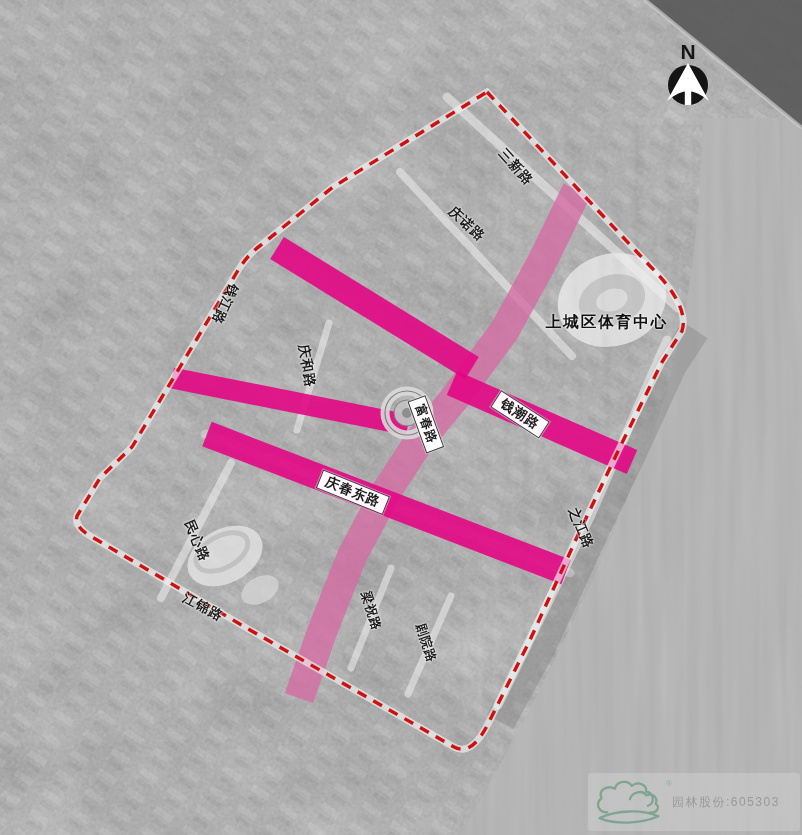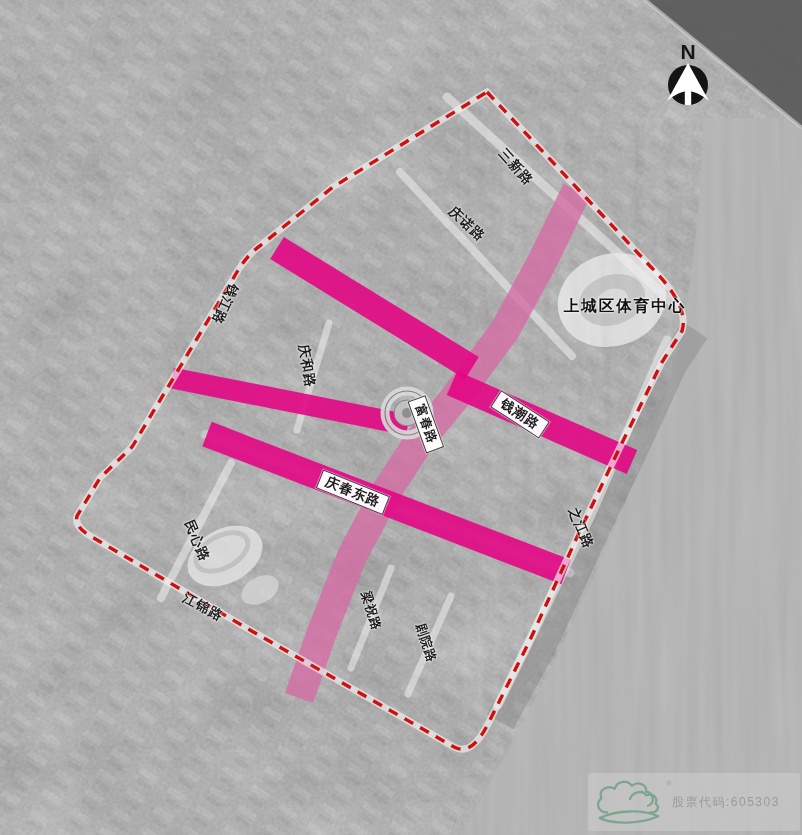--- a/index.html
+++ b/index.html
@@ -131,21 +131,21 @@
 
     <g>
       <circle cx="688" cy="85" r="20" fill="#141414"></circle>
       <path d="M688,63 L709,101 Q697,91 688,91 Q679,91 667,101 Z" fill="#ffffff"></path>
       <rect x="684.8" y="91" width="6.4" height="14" fill="#ffffff"></rect>
     </g>
   </svg>
 
   <div class="north-n" style="left:688px;top:51px;">N</div>
 
-  <div class="lbl big" style="left:607px;top:306px;margin-left:18px;">上城区体育中心</div>
+  <div class="lbl big" style="left:607px;top:322px;">上城区体育中心</div>
 
   <div class="lbl" style="left:516px;top:167px;--r:48deg;">三新路</div>
   <div class="lbl" style="left:467px;top:224px;--r:42deg;">庆诺路</div>
   <div class="lbl" style="left:225px;top:304px;--r:115deg;">钱江路</div>
   <div class="lbl" style="left:307px;top:366px;--r:80deg;">庆和路</div>
   <div class="lbl boxed" style="left:520px;top:414px;--r:33deg;">钱潮路</div>
   <div class="lbl boxed small" style="left:426px;top:424px;--r:70deg;">富春路</div>
   <div class="lbl boxed" style="left:353px;top:492px;--r:22deg;">庆春东路</div>
   <div class="lbl" style="left:197px;top:541px;--r:67deg;">民心路</div>
   <div class="lbl" style="left:203px;top:607px;--r:28deg;">江锦路</div>
@@ -156,17 +156,17 @@
   <div class="logo">
     <svg width="74" height="50" viewBox="0 0 78 52">
       <g fill="none" stroke="#7da58f" stroke-width="2.4" stroke-linecap="round" stroke-linejoin="round">
         <path d="M16,37 C7,37 3,28 10,22 C6,13 17,8 24,12 C26,4 38,2 42,9 C48,4 58,7 57,15 C65,16 67,27 59,30"></path>
         <path d="M40,23 C42,15 54,13 57,19 C64,16 70,22 67,28 C72,31 69,38 61,37"></path>
         <path d="M8,43 C26,34 54,34 70,41 C52,49 24,50 8,43 Z"></path>
       </g>
     </svg>
     <span class="reg">®</span>
     <div class="txt">
-      <div class="stock">股票代码:605303</div>
+      <div class="stock">园林股份:605303</div>
     </div>
   </div>
 
 </div>
 
 </body></html>

